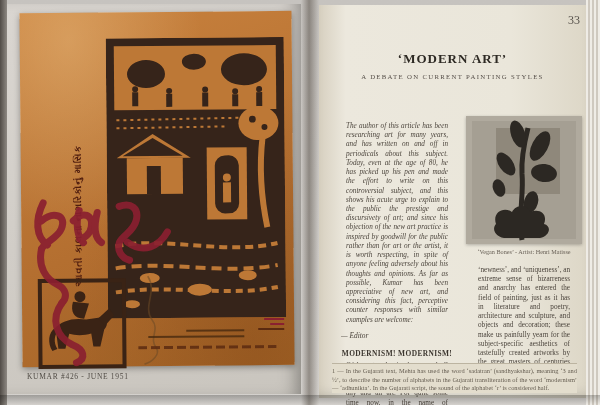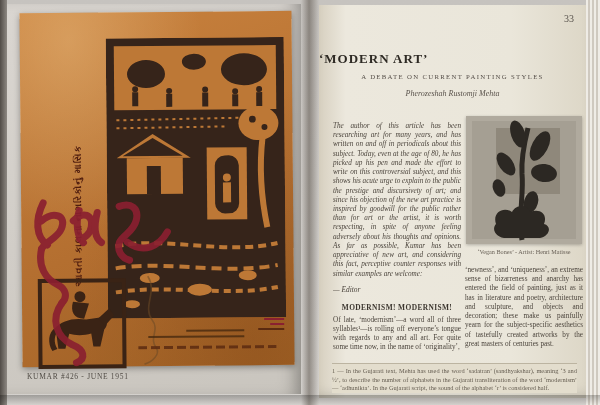--- a/index.html
+++ b/index.html
@@ -44,32 +44,32 @@
   .kumar-caption{position:absolute;left:20px;top:368px;font-size:7.5px;
                  letter-spacing:.7px;color:#4f4a44;}
   .sr{position:absolute;width:1px;height:1px;overflow:hidden;clip-path:inset(50%);}
   
   .gutter{position:absolute;left:301px;top:0;width:18px;height:100%;
           background:linear-gradient(90deg,rgba(0,0,0,0),rgba(40,30,20,.38) 45%,rgba(0,0,0,0));}
   
   .page-right{position:absolute;left:319px;top:5px;width:267px;height:393px;color:#4b443c;
           background:linear-gradient(90deg,#d7d0c0,#ece8dd 10%,#eae6da 72%,#ddd7c7);
           box-shadow:inset 0 -10px 14px -10px rgba(0,0,0,.25);}
-  .pageno{position:absolute;right:12px;top:8px;font-size:10px;color:#55504a;}
-  .art-title{position:absolute;left:0;top:46px;width:100%;
+  .pageno{position:absolute;right:6px;top:8px;font-size:12px;color:#55504a;}
+  .art-title{position:absolute;left:0;top:46px;width:100%;text-align:center;
              font-size:13px;font-weight:bold;letter-spacing:1px;color:#2e2a24;}
   .art-subtitle{position:absolute;left:0;top:68px;width:100%;text-align:center;
              font-size:6.8px;letter-spacing:1.3px;color:#57504a;}
   .art-author{position:absolute;left:0;top:84px;width:100%;text-align:center;
              font-style:italic;font-size:8px;color:#5a534c;}
   .col1{position:absolute;left:14px;top:117px;width:128px;}
   .col2{position:absolute;left:146px;top:111px;width:118px;}
-  .body-text{font-size:7.2px;line-height:1.28;text-align:justify;margin:0 0 6px;}
+  .body-text{font-size:7.2px;line-height:1.28;text-align:justify;margin:0 13px 6px;}
   .italic{font-style:italic;}
-  .sig{font-style:italic;font-size:7.4px;margin:2px 0 9px;}
+  .sig{font-style:italic;font-size:7.4px;margin:2px 8px 9px;}
   .sec-head{font-size:7.4px;font-weight:bold;text-align:center;letter-spacing:.4px;
             margin:3px 0 4px;color:#3c362f;}
   .artwork{width:116px;height:128px;margin-left:1px;box-shadow:0 1px 3px rgba(0,0,0,.25);}
   .art-caption{font-size:6.2px;color:#6a6258;text-align:center;margin:4px 0 11px;}
   .footnote{position:absolute;left:13px;right:9px;bottom:5px;font-size:6.4px;
             line-height:1.35;text-align:justify;color:#665e52;
             background:#e3ddcd;border-top:1px solid #bcb4a1;padding-top:3px;z-index:4;}
 </style>
 </head>
 <body>
@@ -175,21 +175,20 @@
 
     <div class="kumar-caption">KUMAR #426 - JUNE 1951</div>
   </div>
 
   <div class="gutter"></div>
 
   <div class="page-right">
     <div class="pageno">33</div>
     <div class="art-title">‘MODERN ART’</div>
     <div class="art-subtitle">A DEBATE ON CURRENT PAINTING STYLES</div>
-    <div class="art-author">Pherozeshah Rustomji Mehta</div>
 
     <div class="col1">
       <p class="body-text italic">The author of this article has been researching art for many years, and has written on and off in periodicals about this subject. Today, even at the age of 80, he has picked up his pen and made the effort to write on this controversial subject, and this shows his acute urge to explain to the public the prestige and discursivety of art; and since his objection of the new art practice is inspired by goodwill for the public rather than for art or the artist, it is worth respecting, in spite of anyone feeling adversely about his thoughts and opinions. As far as possible, Kumar has been appreciative of new art, and considering this fact, perceptive counter responses with similar examples are welcome:</p>
       <p class="sig">— Editor</p>
       <div class="sec-head">MODERNISM! MODERNISM!</div>
       <p class="body-text">Of late, ‘modernism’—a word all of three syllables¹—is rolling off everyone’s tongue with regards to any and all art. For quite some time now, in the name of ‘originality’,</p>
     </div>
 
     <div class="col2">
       <div class="artwork">

